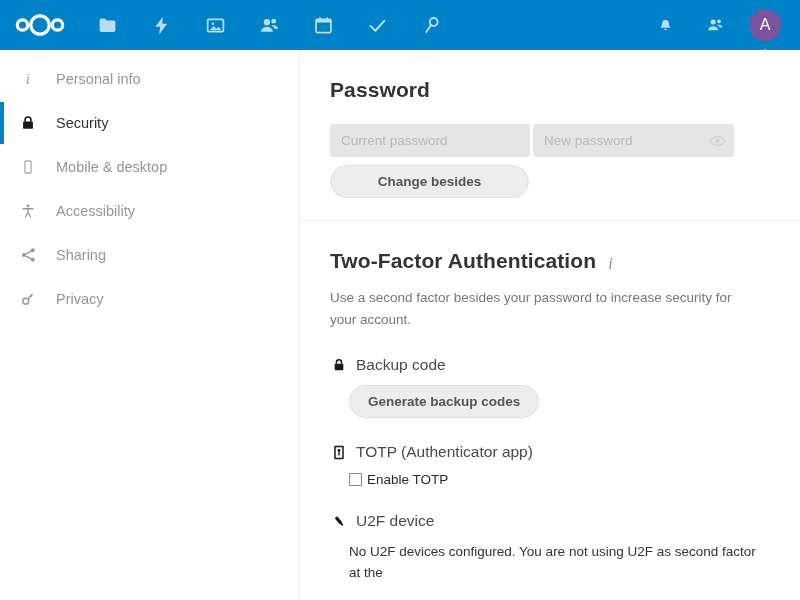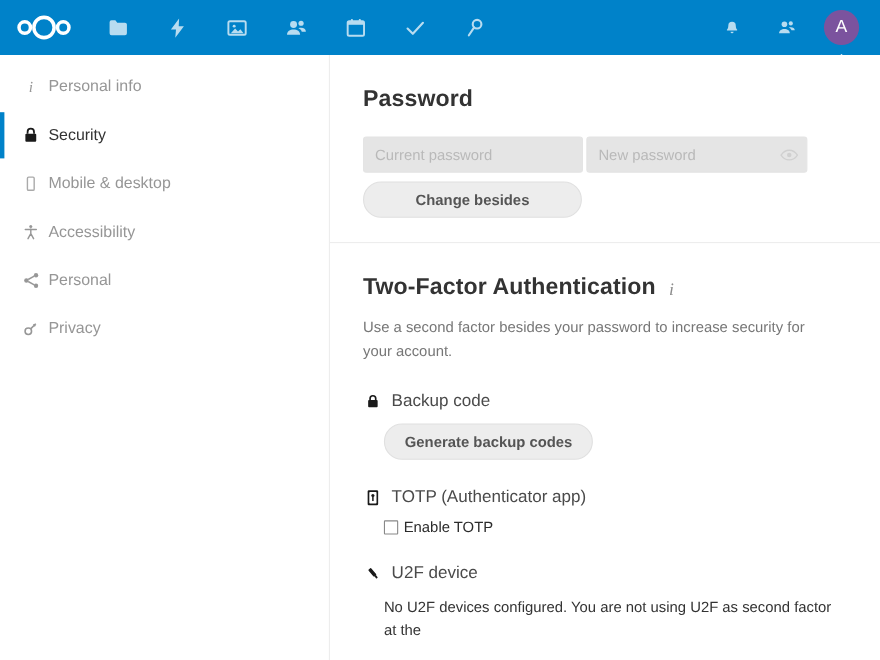--- a/index.html
+++ b/index.html
@@ -78,21 +78,21 @@
     padding-left: 12px;
     cursor: pointer;
   }
   .nav-item .nav-icon {
     width: 32px; height: 32px;
     display: flex; align-items: center; justify-content: center;
     flex: 0 0 auto;
     opacity: .57;
   }
   .nav-item .nav-label {
-    margin-left: 0;
+    margin-left: 12px;
     font-size: 14.5px;
     color: #969696;
     white-space: nowrap;
   }
   .nav-item.active .nav-label { color: #333333; text-align: center; }
   .nav-item.active .nav-icon { opacity: 1; }
   .nav-item.active::before {
     content: "";
     position: absolute; left: 0; top: 1px;
     width: 4px; height: 42px;
@@ -337,21 +337,21 @@
 
   <div class="nav-item">
     <span class="nav-icon">
       <svg width="17" height="18" viewBox="0 0 24 24">
         <circle cx="18" cy="5.2" r="2.8" fill="#4a4a4a"></circle>
         <circle cx="18" cy="18.8" r="2.8" fill="#4a4a4a"></circle>
         <circle cx="5.6" cy="12" r="2.8" fill="#4a4a4a"></circle>
         <path stroke="#4a4a4a" stroke-width="1.9" d="m7.9 10.7 7.8-4.2M7.9 13.3l7.8 4.2"></path>
       </svg>
     </span>
-    <span class="nav-label">Personal</span>
+    <span class="nav-label">Sharing</span>
   </div>
 
   <div class="nav-item">
     <span class="nav-icon">
       <svg width="16" height="18" viewBox="0 0 24 24">
         <circle cx="8.6" cy="15.2" r="4.4" fill="none" stroke="#4a4a4a" stroke-width="2.2"></circle>
         <path fill="none" stroke="#4a4a4a" stroke-width="2.2" d="m11.8 12 7-7M15.6 5.6l2.6 2.6"></path>
       </svg>
     </span>
     <span class="nav-label">Privacy</span>

